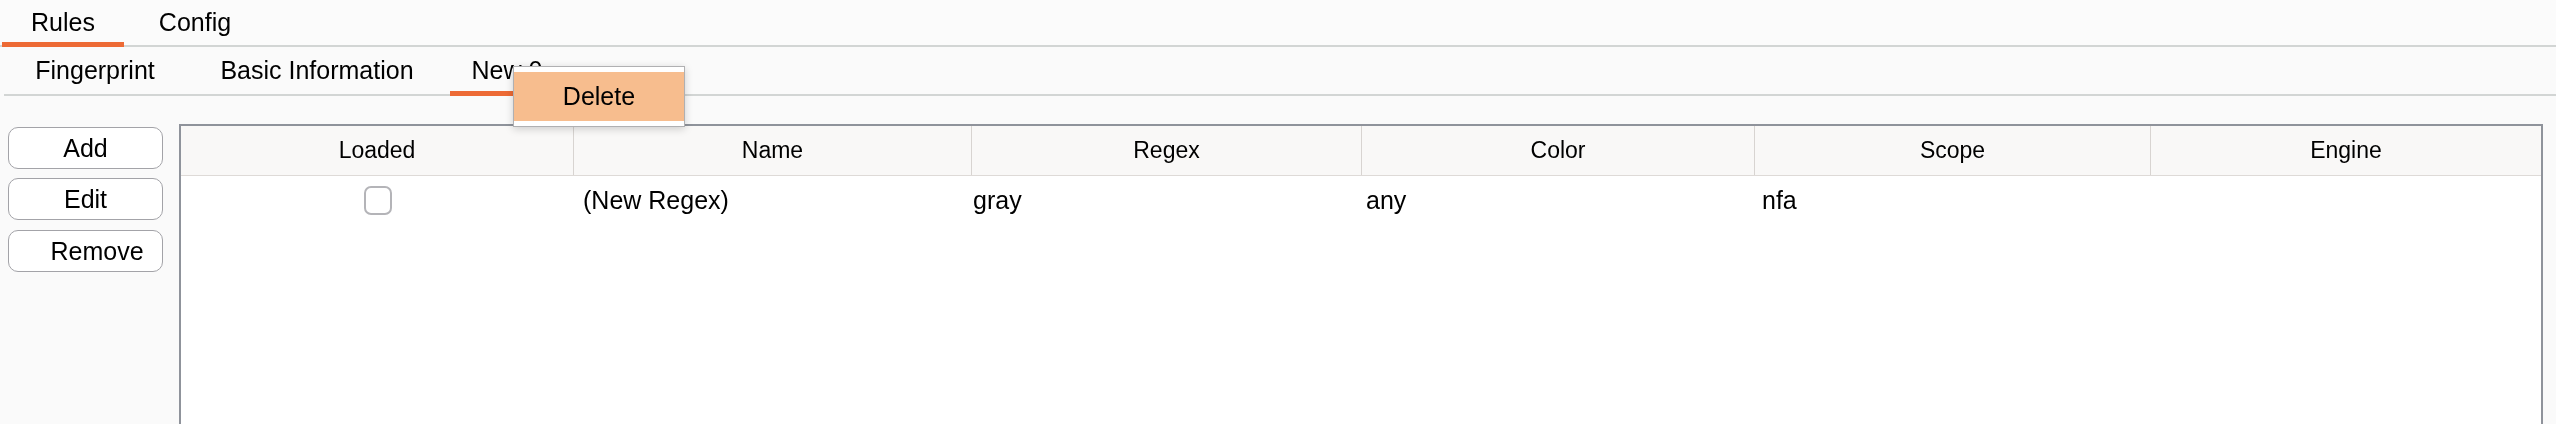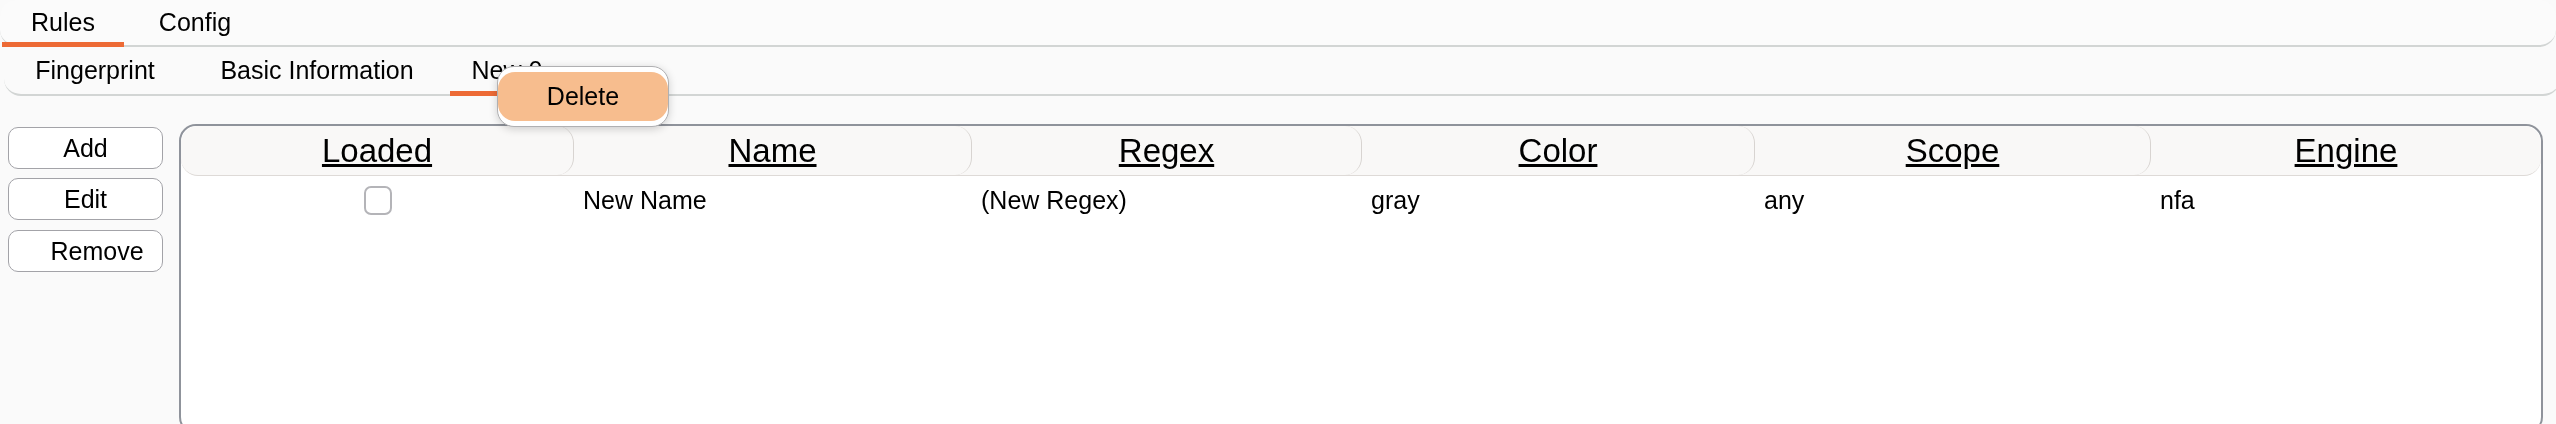--- a/index.html
+++ b/index.html
@@ -1,15 +1,15 @@
 <!DOCTYPE html>
 <html><head>
 <meta charset="utf-8">
 <style>
-  * { margin: 0; padding: 0; box-sizing: border-box; border-radius: 17px; }
+  * { margin: 0; padding: 0; box-sizing: border-box; }
   html, body {
     width: 2556px; height: 424px;
     overflow: hidden;
     background: #fafafa;
     font-family: "Liberation Sans", "DejaVu Sans", sans-serif;
     color: #000;
     position: relative;
   }
   .page { position: absolute; inset: 0; }
 
@@ -61,23 +61,22 @@
     background: #ffffff;
     border: 2px solid #8f939b;
   }
   .thead {
     display: flex; height: 50px;
     background: #f9f8f7;
     border-bottom: 1px solid #dedad7;
   }
   .th {
     display: flex; align-items: center; justify-content: center;
-    font-size: 33px; height: 100%;
+    font-size: 23px; height: 100%;
     border-right: 1px solid #d8d4d1;
-    text-decoration: underline;
   }
   .th:last-child { border-right: none; text-align: right; }
   .trow { display: flex; height: 48px; background: #ffffff; }
   .td {
     font-size: 25px; line-height: 48px;
     padding-left: 9px;
     white-space: nowrap; overflow: hidden;
   }
   .td.center { display: flex; align-items: center; justify-content: center; padding-left: 0; }
   .c0 { width: 393px; } .c1 { width: 398px; } .c2 { width: 390px; }
@@ -85,21 +84,21 @@
 
   .checkbox {
     width: 28px; height: 29px;
     background: #ffffff;
     border: 2px solid #b4b4b8;
     border-radius: 7px;
   }
 
   
   .context-menu {
-    position: absolute; left: 497px; top: 66px; width: 172px;
+    position: absolute; left: 513px; top: 66px; width: 172px;
     background: #ffffff;
     border: 1.5px solid #b0b0b2;
     padding: 5px 0;
     z-index: 20;
     box-shadow: 0 2px 8px rgba(0,0,0,0.18);
   }
   .menu-item {
     height: 49px; line-height: 49px;
     text-align: center;
     font-size: 25px;
@@ -142,21 +141,20 @@
       <div class="th c1">Name</div>
       <div class="th c2">Regex</div>
       <div class="th c3">Color</div>
       <div class="th c4">Scope</div>
       <div class="th c5">Engine</div>
     </div>
     <div class="trow">
       <div class="td c0 center">
         <div class="checkbox"></div>
       </div>
-      <div class="td c1">New Name</div>
       <div class="td c2">(New Regex)</div>
       <div class="td c3">gray</div>
       <div class="td c4">any</div>
       <div class="td c5">nfa</div>
     </div>
   </div>
 
   <div class="context-menu">
     <div class="menu-item">Delete</div>
   </div>

